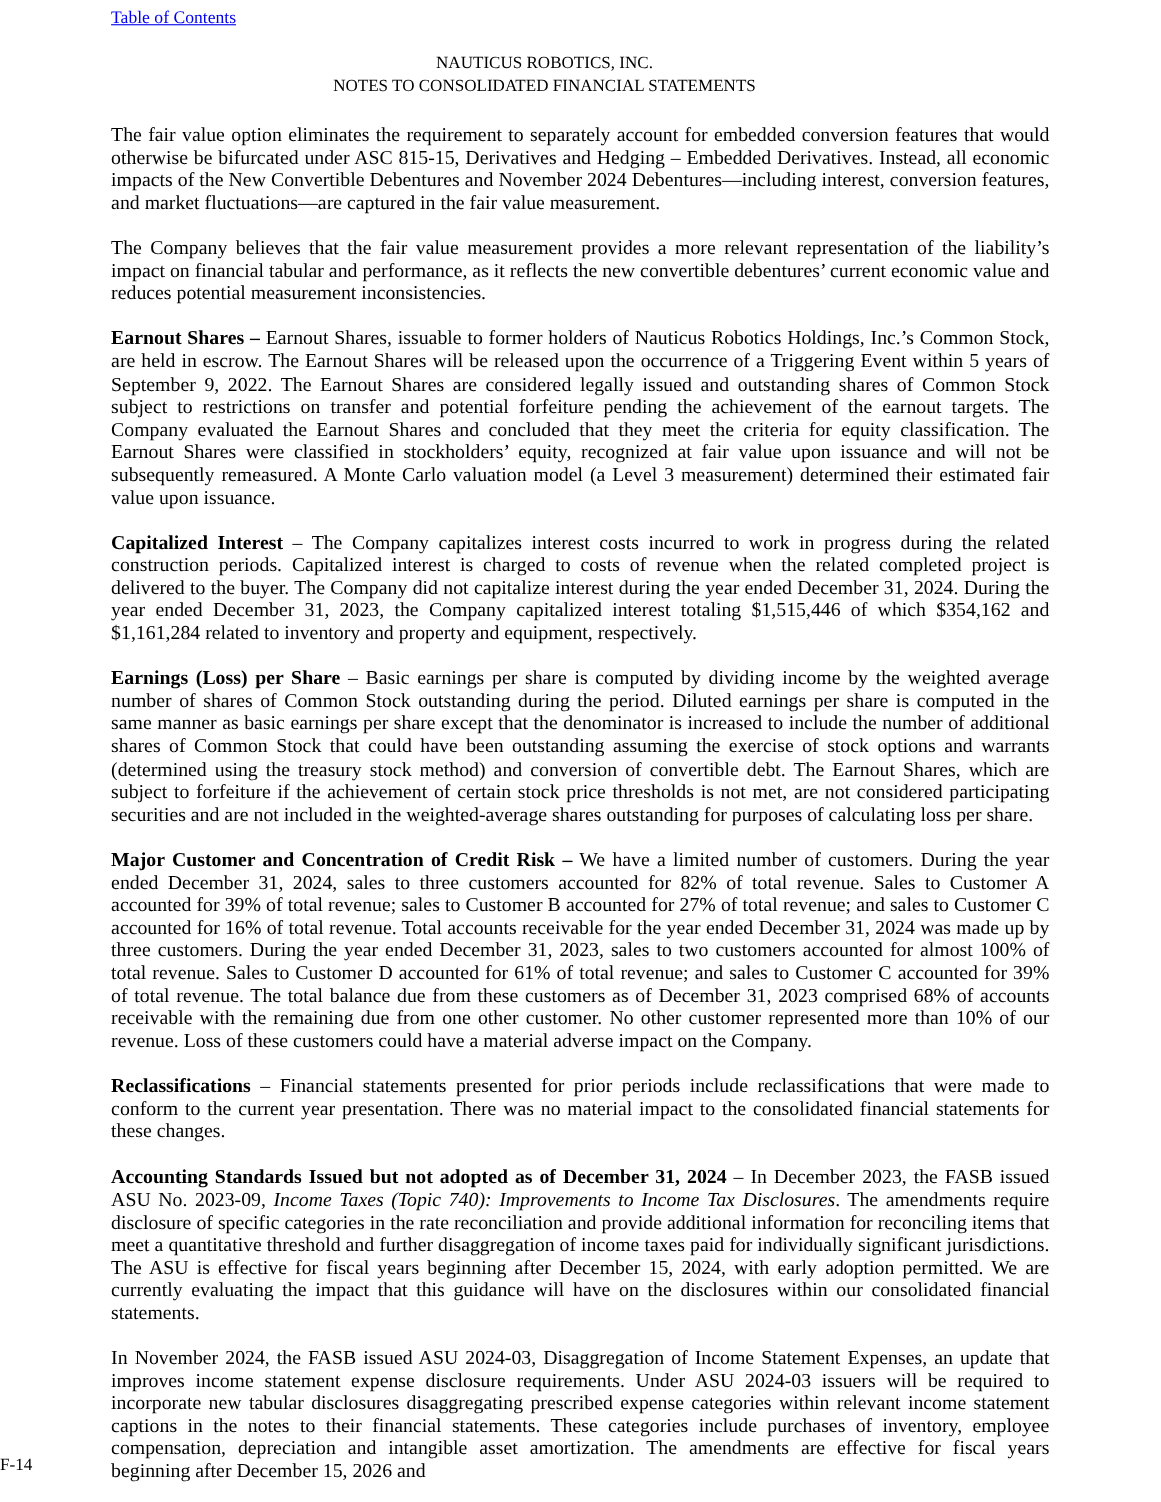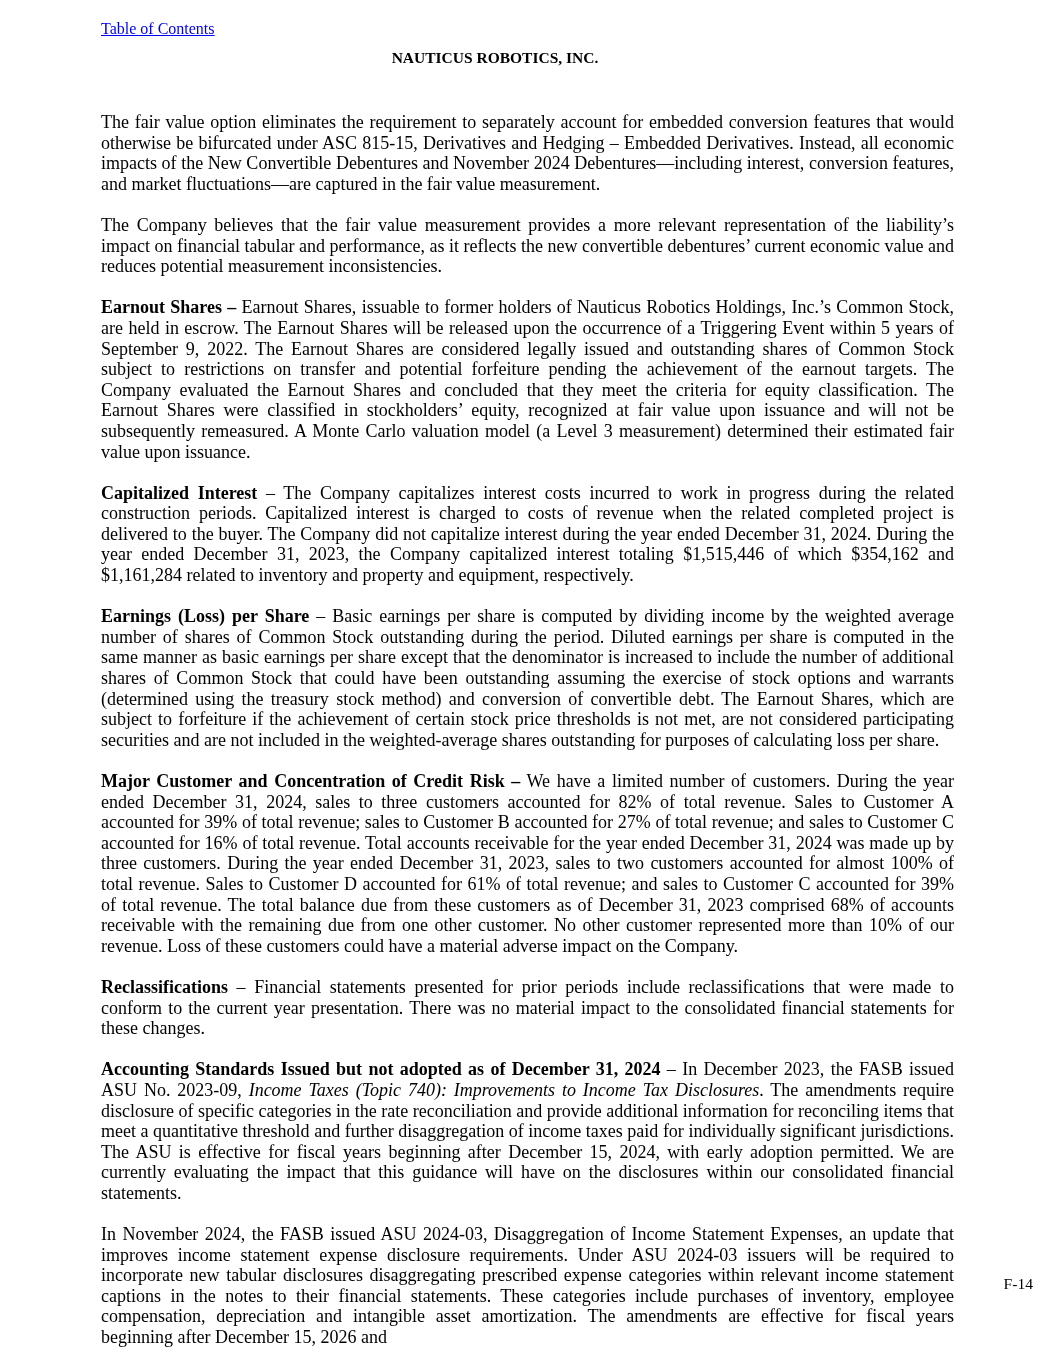--- a/index.html
+++ b/index.html
@@ -11,34 +11,34 @@
       width: 1055px;
       height: 1365px;
       position: relative;
       font-family: "Liberation Serif", serif;
       color: #000000;
       overflow: hidden;
     }
     .toc-link {
       position: absolute;
       left: 101px;
-      top: 19px;
+      top: 7px;
       font-size: 16px;
       line-height: 20px;
       color: #0000ee;
       text-decoration: underline;
       cursor: pointer;
     }
     .header {
       position: absolute;
       left: 0;
       width: 990px;
       top: 47px;
       text-align: center;
-      font-weight: bold;
+      font-weight: normal;
       font-size: 15.5px;
       line-height: 21px;
     }
     .content {
       position: absolute;
       left: 101px;
       top: 100px;
       width: 853px;
       font-size: 18px;
       line-height: 20.6px;
@@ -50,33 +50,34 @@
     }
     .para .lead {
       font-weight: bold;
     }
     .para em {
     }
     .footer {
       position: absolute;
       left: 0;
       width: 1033px;
-      top: 1274px;
-      text-align: right;
+      top: 1322px;
+      text-align: left;
       font-size: 15.6px;
       line-height: 20px;
     }
   </style>
 </head>
 <body>
 
 <a class="toc-link">Table of Contents</a>
 
 <div class="header">
   <div>NAUTICUS ROBOTICS, INC.</div>
+  <div>NOTES TO CONSOLIDATED FINANCIAL STATEMENTS</div>
 </div>
 
 <div class="content">
   <p class="para">The fair value option eliminates the requirement to separately account for embedded conversion features that would otherwise be bifurcated under ASC 815-15, Derivatives and Hedging – Embedded Derivatives. Instead, all economic impacts of the New Convertible Debentures and November 2024 Debentures—including interest, conversion features, and market fluctuations—are captured in the fair value measurement.</p>
 
   <p class="para">The Company believes that the fair value measurement provides a more relevant representation of the liability’s impact on financial tabular and performance, as it reflects the new convertible debentures’ current economic value and reduces potential measurement inconsistencies.</p>
 
   <p class="para"><span class="lead">Earnout Shares –</span><span> Earnout Shares, issuable to former holders of Nauticus Robotics Holdings, Inc.’s Common Stock, are held in escrow. The Earnout Shares will be released upon the occurrence of a Triggering Event within 5 years of September 9, 2022. The Earnout Shares are considered legally issued and outstanding shares of Common Stock subject to restrictions on transfer and potential forfeiture pending the achievement of the earnout targets. The Company evaluated the Earnout Shares and concluded that they meet the criteria for equity classification. The Earnout Shares were classified in stockholders’ equity, recognized at fair value upon issuance and will not be subsequently remeasured. A Monte Carlo valuation model (a Level 3 measurement) determined their estimated fair value upon issuance.</span></p>
 
   <p class="para"><span class="lead">Capitalized Interest</span><span> – The Company capitalizes interest costs incurred to work in progress during the related construction periods. Capitalized interest is charged to costs of revenue when the related completed project is delivered to the buyer. The Company did not capitalize interest during the year ended December 31, 2024. During the year ended December 31, 2023, the Company capitalized interest totaling $1,515,446 of which $354,162 and $1,161,284 related to inventory and property and equipment, respectively.</span></p>

